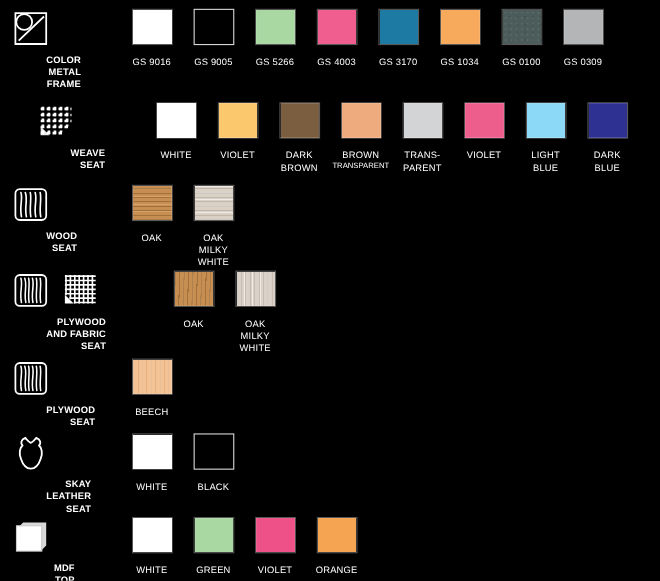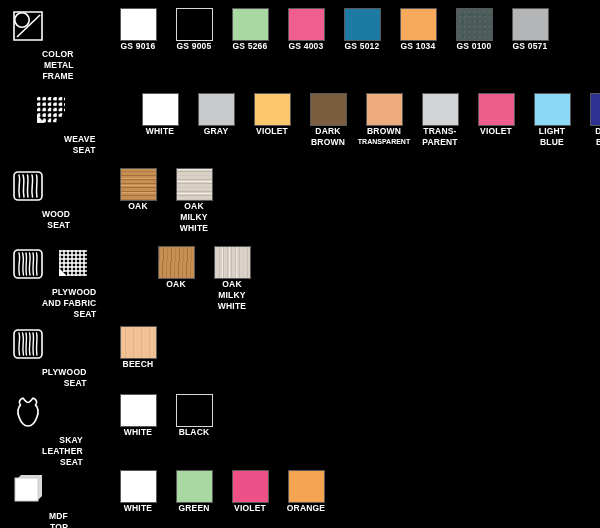--- a/index.html
+++ b/index.html
@@ -73,23 +73,23 @@
     height: 33px;
     display: block;
     border: 1px solid rgba(255,255,255,0.35);
     background-clip: padding-box;
   }
   .sw.outline {
     background: #000000;
     border: 1px solid #d9d9d9;
   }
   .sw-label {
-    margin-top: 0;
+    margin-top: 10px;
     font-size: 8.5px;
-    font-weight: bold;
+    font-weight: normal;
     line-height: 11px;
     text-align: center;
     color: #ffffff;
     white-space: pre-line;
     letter-spacing: 0.2px;
   }
   .sw-label .sub {
     display: block;
     font-size: 7px;
     line-height: 9px;
@@ -197,33 +197,33 @@
       <div class="swatch-cell">
         <div class="sw" style="background-color: rgb(169, 216, 162);"></div>
         <div class="sw-label">GS 5266</div>
       </div>
       <div class="swatch-cell">
         <div class="sw" style="background-color: rgb(239, 94, 143);"></div>
         <div class="sw-label">GS 4003</div>
       </div>
       <div class="swatch-cell">
         <div class="sw" style="background-color: rgb(29, 123, 163);"></div>
-        <div class="sw-label">GS 5012</div>
+        <div class="sw-label">GS 3170</div>
       </div>
       <div class="swatch-cell">
         <div class="sw" style="background-color: rgb(248, 170, 92);"></div>
         <div class="sw-label">GS 1034</div>
       </div>
       <div class="swatch-cell">
         <div class="sw tex-slate"></div>
         <div class="sw-label">GS 0100</div>
       </div>
       <div class="swatch-cell">
         <div class="sw" style="background-color: rgb(179, 181, 183);"></div>
-        <div class="sw-label">GS 0571</div>
+        <div class="sw-label">GS 0309</div>
       </div>
     </div>
     <div class="opt-row r1">
       <div class="cat-cell">
         <div class="cat-icons">
           <span class="icon-box"><svg viewBox="0 0 36 36" width="36" height="36">
       <g stroke="#ffffff" stroke-width="2.4" stroke-dasharray="3.2 2.2">
         <path d="M5 6 H33"></path>
                 <path d="M5 11.5 H33"></path>
                 <path d="M5 17 H33"></path>
@@ -237,24 +237,20 @@
       </g>
       <path d="M5 22 L5 30 L13 30 Z" fill="#ffffff" opacity="0.9"></path>
     </svg></span>
         </div>
         <div class="cat-label">WEAVE SEAT</div>
       </div>
       <div class="sw-spacer"></div>
       <div class="swatch-cell">
         <div class="sw" style="background-color: rgb(255, 255, 255);"></div>
         <div class="sw-label">WHITE</div>
-      </div>
-      <div class="swatch-cell">
-        <div class="sw" style="background-color: rgb(199, 201, 203);"></div>
-        <div class="sw-label">GRAY</div>
       </div>
       <div class="swatch-cell">
         <div class="sw" style="background-color: rgb(251, 200, 109);"></div>
         <div class="sw-label">VIOLET</div>
       </div>
       <div class="swatch-cell">
         <div class="sw" style="background-color: rgb(123, 93, 63);"></div>
         <div class="sw-label">DARK
 BROWN</div>
       </div>

